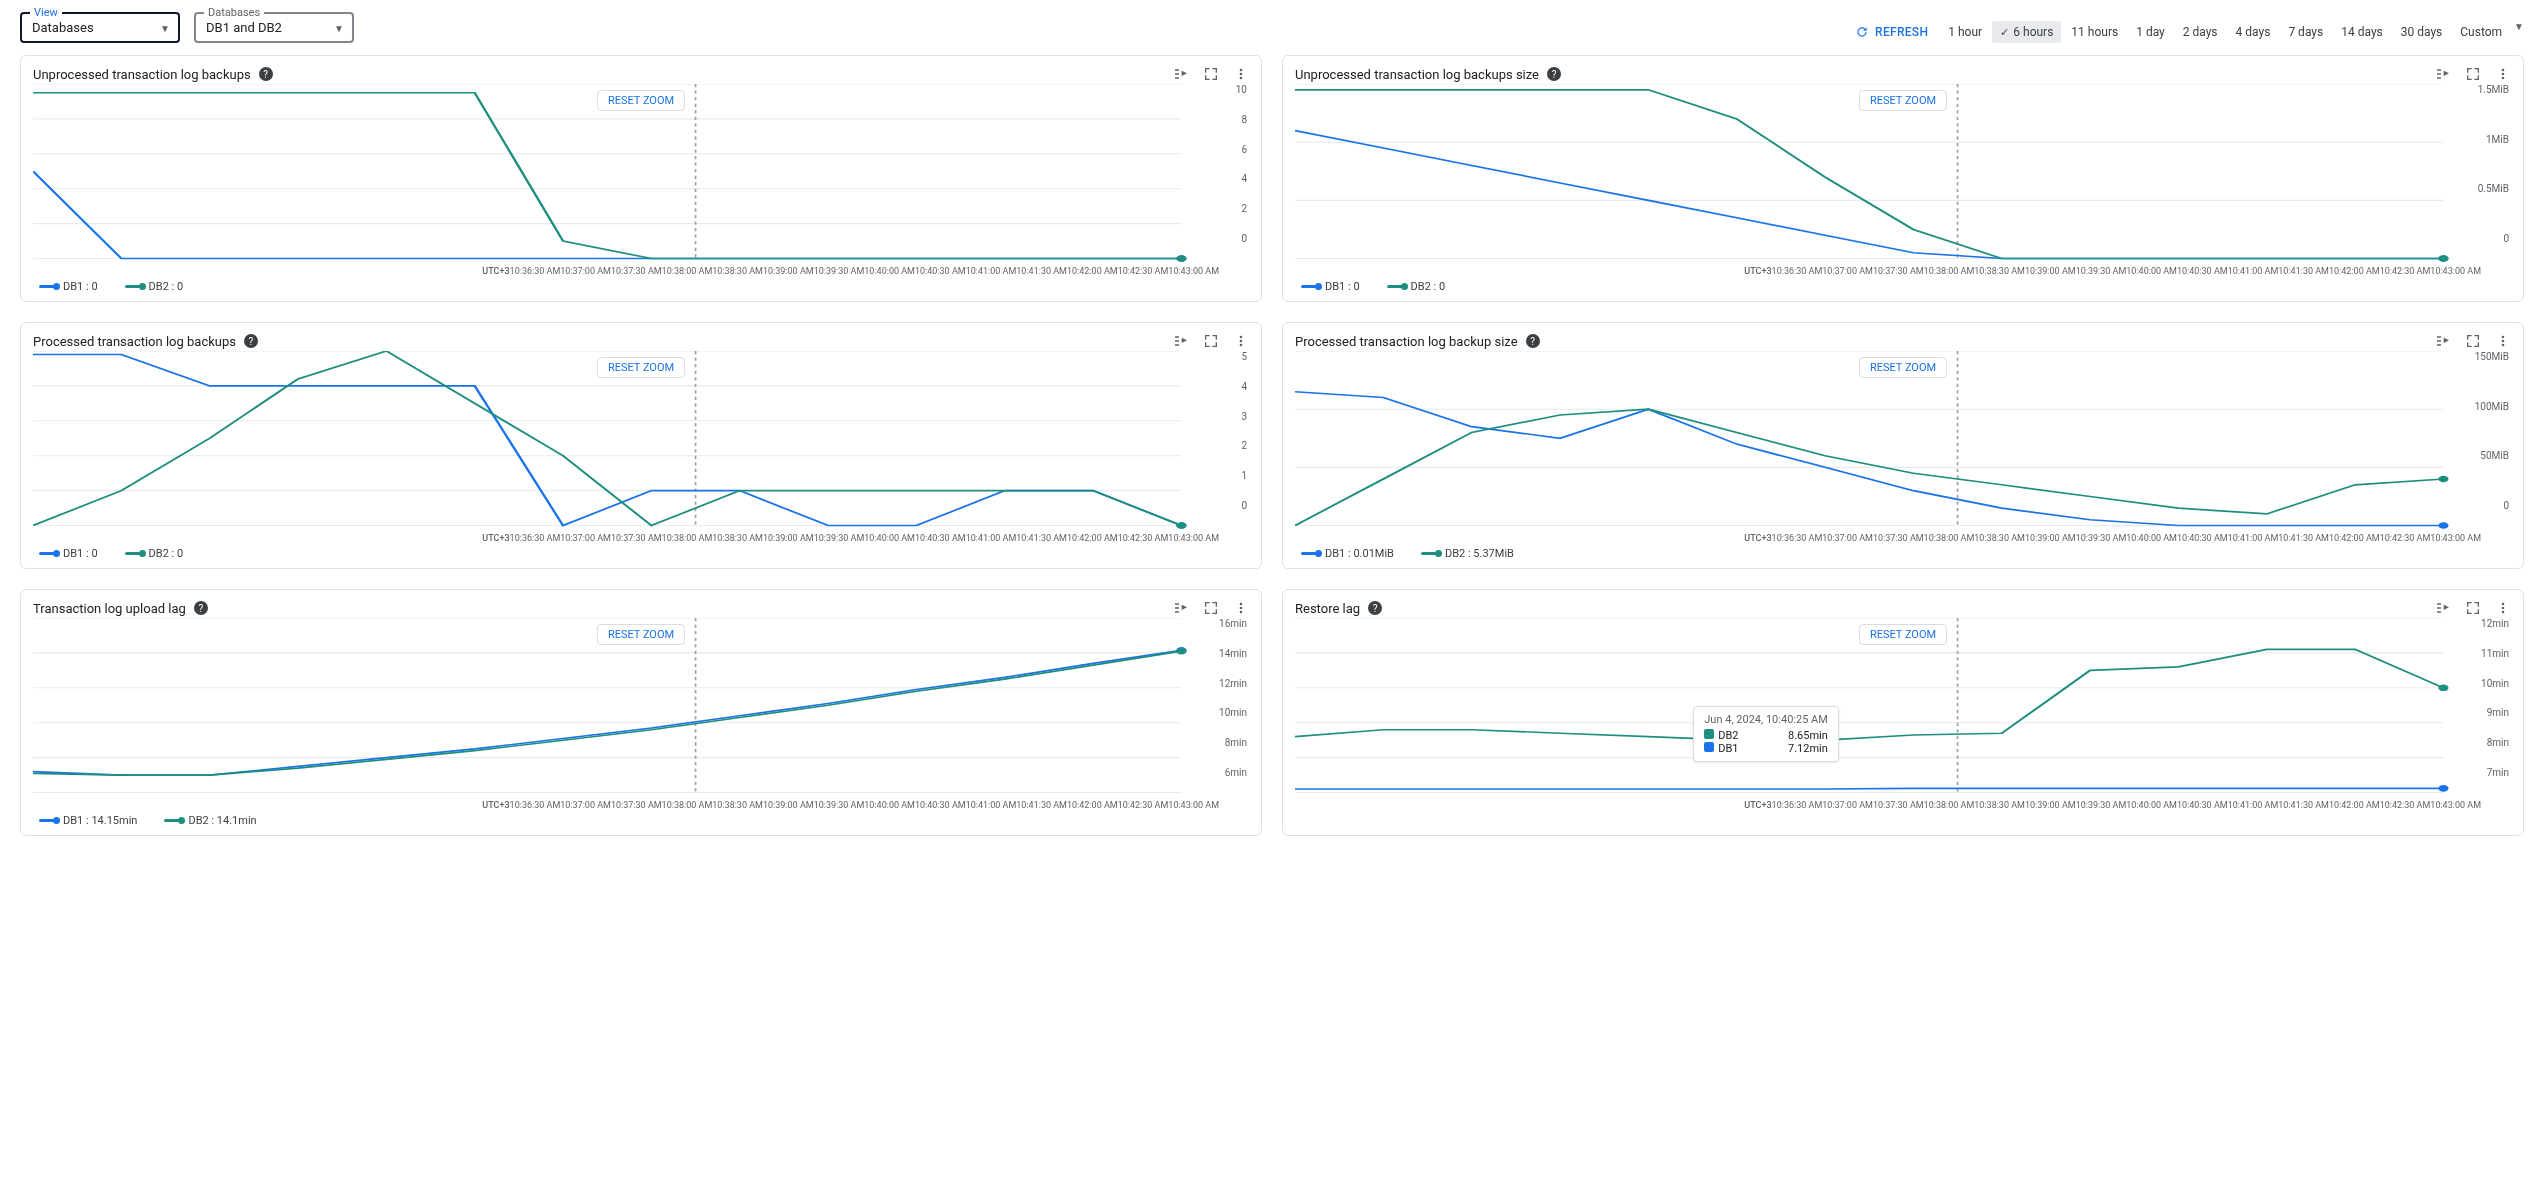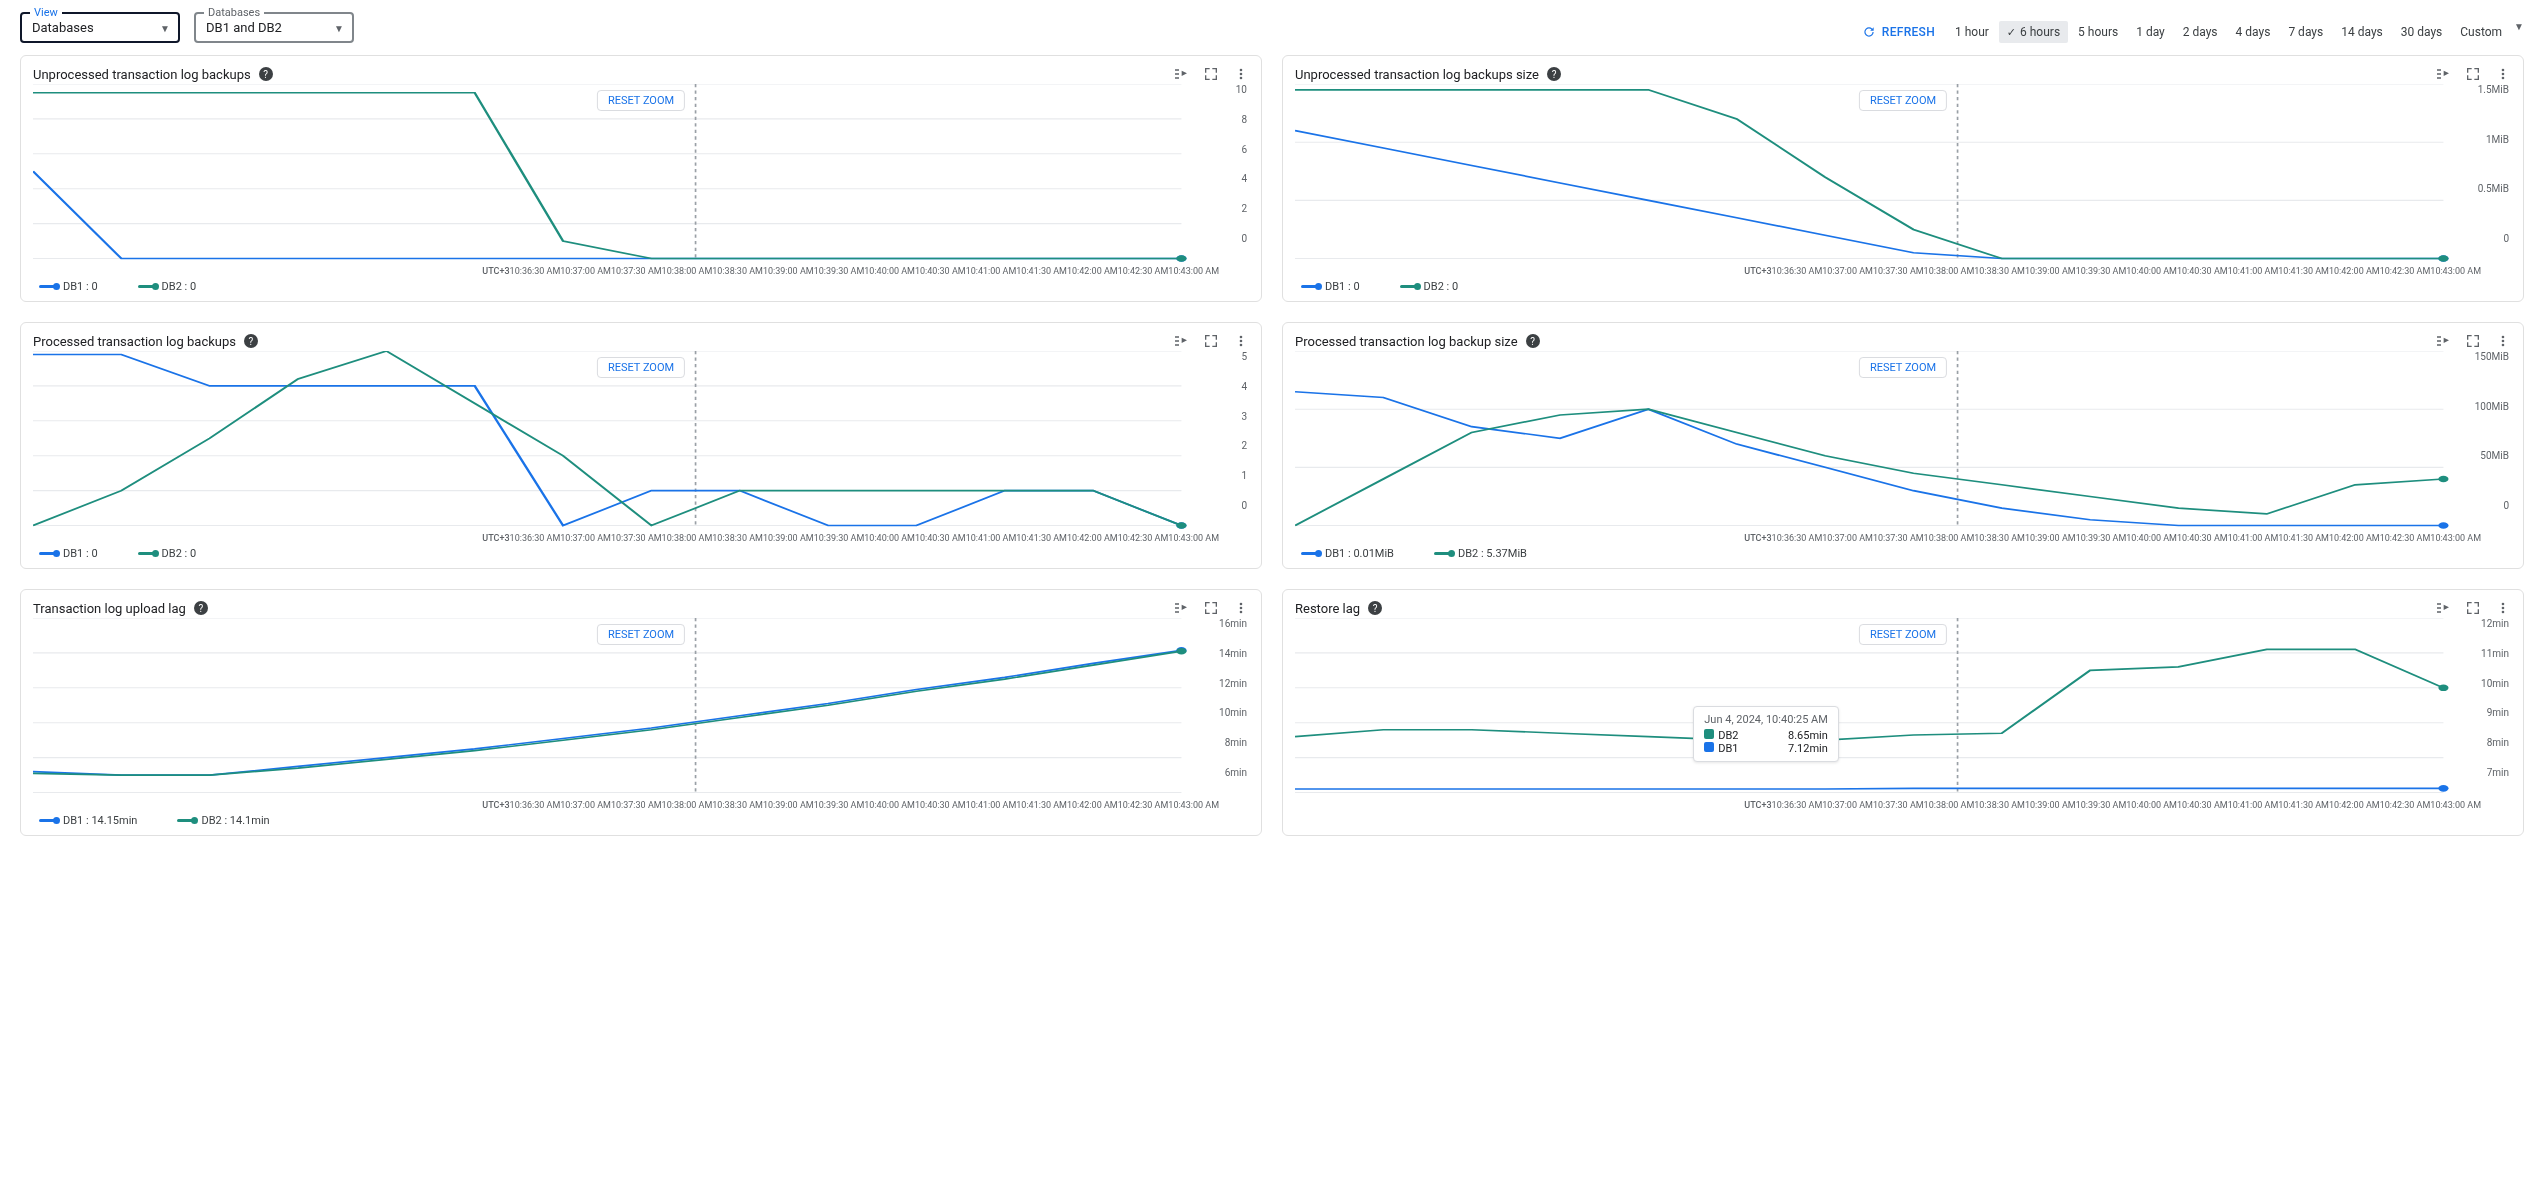--- a/index.html
+++ b/index.html
@@ -27,21 +27,21 @@
 .card-title { font-size: 13px; font-weight: 400; color: #202124; }
 .help-icon { width: 14px; height: 14px; border-radius: 50%; background: #3c4043; color: #fff; font-size: 10px; display: flex; align-items: center; justify-content: center; }
 .card-actions { display: flex; align-items: center; gap: 14px; }
 .card-actions .ico { width: 16px; height: 16px; cursor: pointer; color: #5f6368; display:flex; align-items:center; justify-content:center;}
 .reset-zoom { position: absolute; top: 34px; left: 50%; transform: translateX(-50%); background: #fff; border: 1px solid #dadce0; border-radius: 4px; padding: 3px 10px; font-size: 11px; color: #1a73e8; cursor: pointer; z-index: 3; }
 .chart-area { position: relative; height: 180px; }
 .chart-area svg { width: 100%; height: 100%; display: block; }
 .y-labels { position: absolute; right: 2px; top: 0; bottom: 20px; display: flex; flex-direction: column; justify-content: space-between; font-size: 10px; color: #5f6368; text-align: right; }
 .x-labels { display: flex; justify-content: flex-end; font-size: 9px; color: #5f6368; padding: 2px 30px 0 6px; }
 .x-labels span:first-child { font-weight: 500; }
-.legend-row { display: flex; gap: 40px; padding: 4px 6px 2px 6px; font-size: 11px; align-items: center; }
+.legend-row { display: flex; gap: 27px; padding: 4px 6px 2px 6px; font-size: 11px; align-items: center; }
 .legend-item { display: flex; align-items: center; gap: 6px; color: #3c4043; }
 .legend-swatch { width: 18px; height: 3px; border-radius: 2px; position: relative; }
 .legend-swatch::after { content:""; position:absolute; right:-3px; top:-2px; width:7px; height:7px; border-radius:50%; background:inherit; }
 .tooltip-box { position: absolute; background: #fff; border: 1px solid #dadce0; border-radius: 4px; padding: 6px 10px; font-size: 11px; box-shadow: 0 1px 3px rgba(0,0,0,0.1); z-index: 5; }
 .tooltip-row { display: flex; align-items: flex-start; justify-content: space-between; gap: 37px; }
 .tooltip-sw { width: 10px; height: 10px; border-radius: 2px; display:inline-block; margin-right:4px; }
 .grid-line { stroke: #e8eaed; stroke-width: 1; }
 .zoom-line { stroke: #9aa0a6; stroke-width: 1; stroke-dasharray: 3 3; }
 .series-line { fill: none; stroke-width: 1.5; }
 .pt { r: 3; }
@@ -68,21 +68,21 @@
       <span class="refresh-icon">
         <svg width="14" height="14" viewBox="0 0 24 24">
               <path fill="#1a73e8" d="M17.65 6.35A7.95 7.95 0 0012 4a8 8 0 108 8h-2a6 6 0 11-1.76-4.24L14 10h6V4l-2.35 2.35z"></path>
             </svg>
       </span>
       <span>REFRESH</span>
     </div>
     <div id="time-pills" style="display: flex; align-items: flex-start; gap: 2px;">
           <div class="time-pill">1 hour</div>
           <div class="time-pill active">6 hours</div>
-          <div class="time-pill">5 hours</div>
+          <div class="time-pill">11 hours</div>
           <div class="time-pill">1 day</div>
           <div class="time-pill">2 days</div>
           <div class="time-pill">4 days</div>
           <div class="time-pill">7 days</div>
           <div class="time-pill">14 days</div>
           <div class="time-pill">30 days</div>
           <div class="time-pill">Custom</div>
           <span class="custom-caret">▼</span>
         </div>
   </div>

